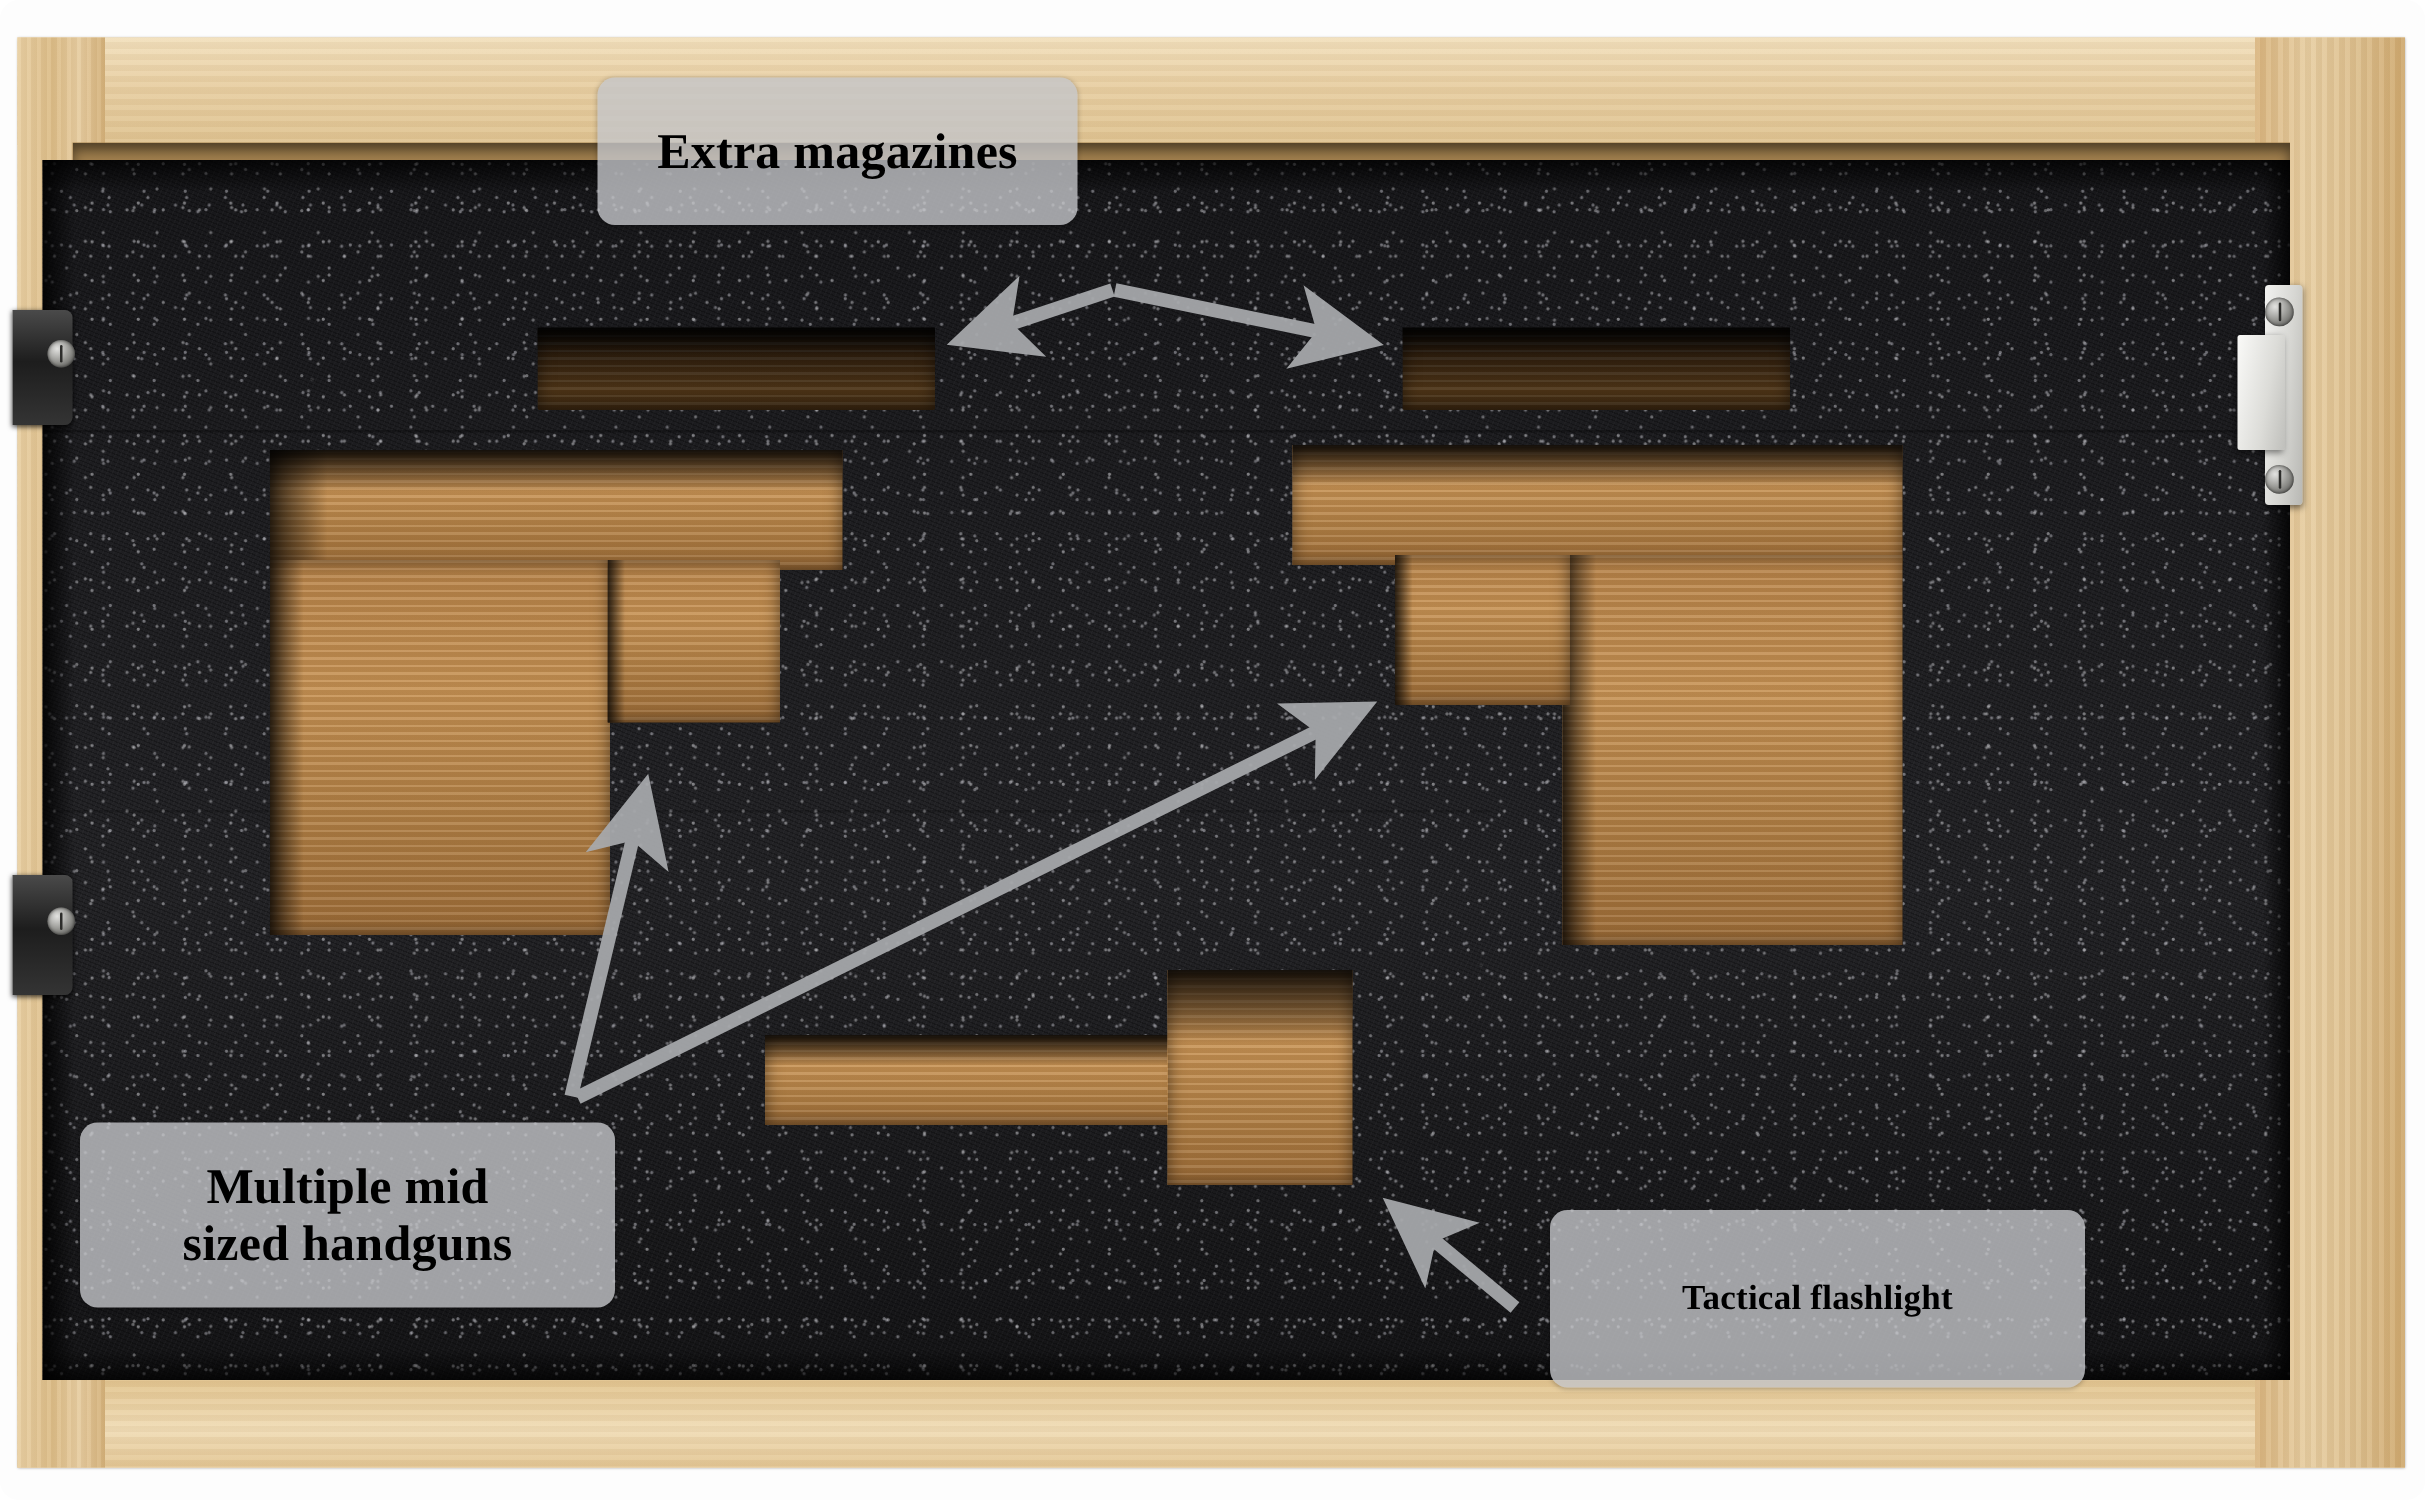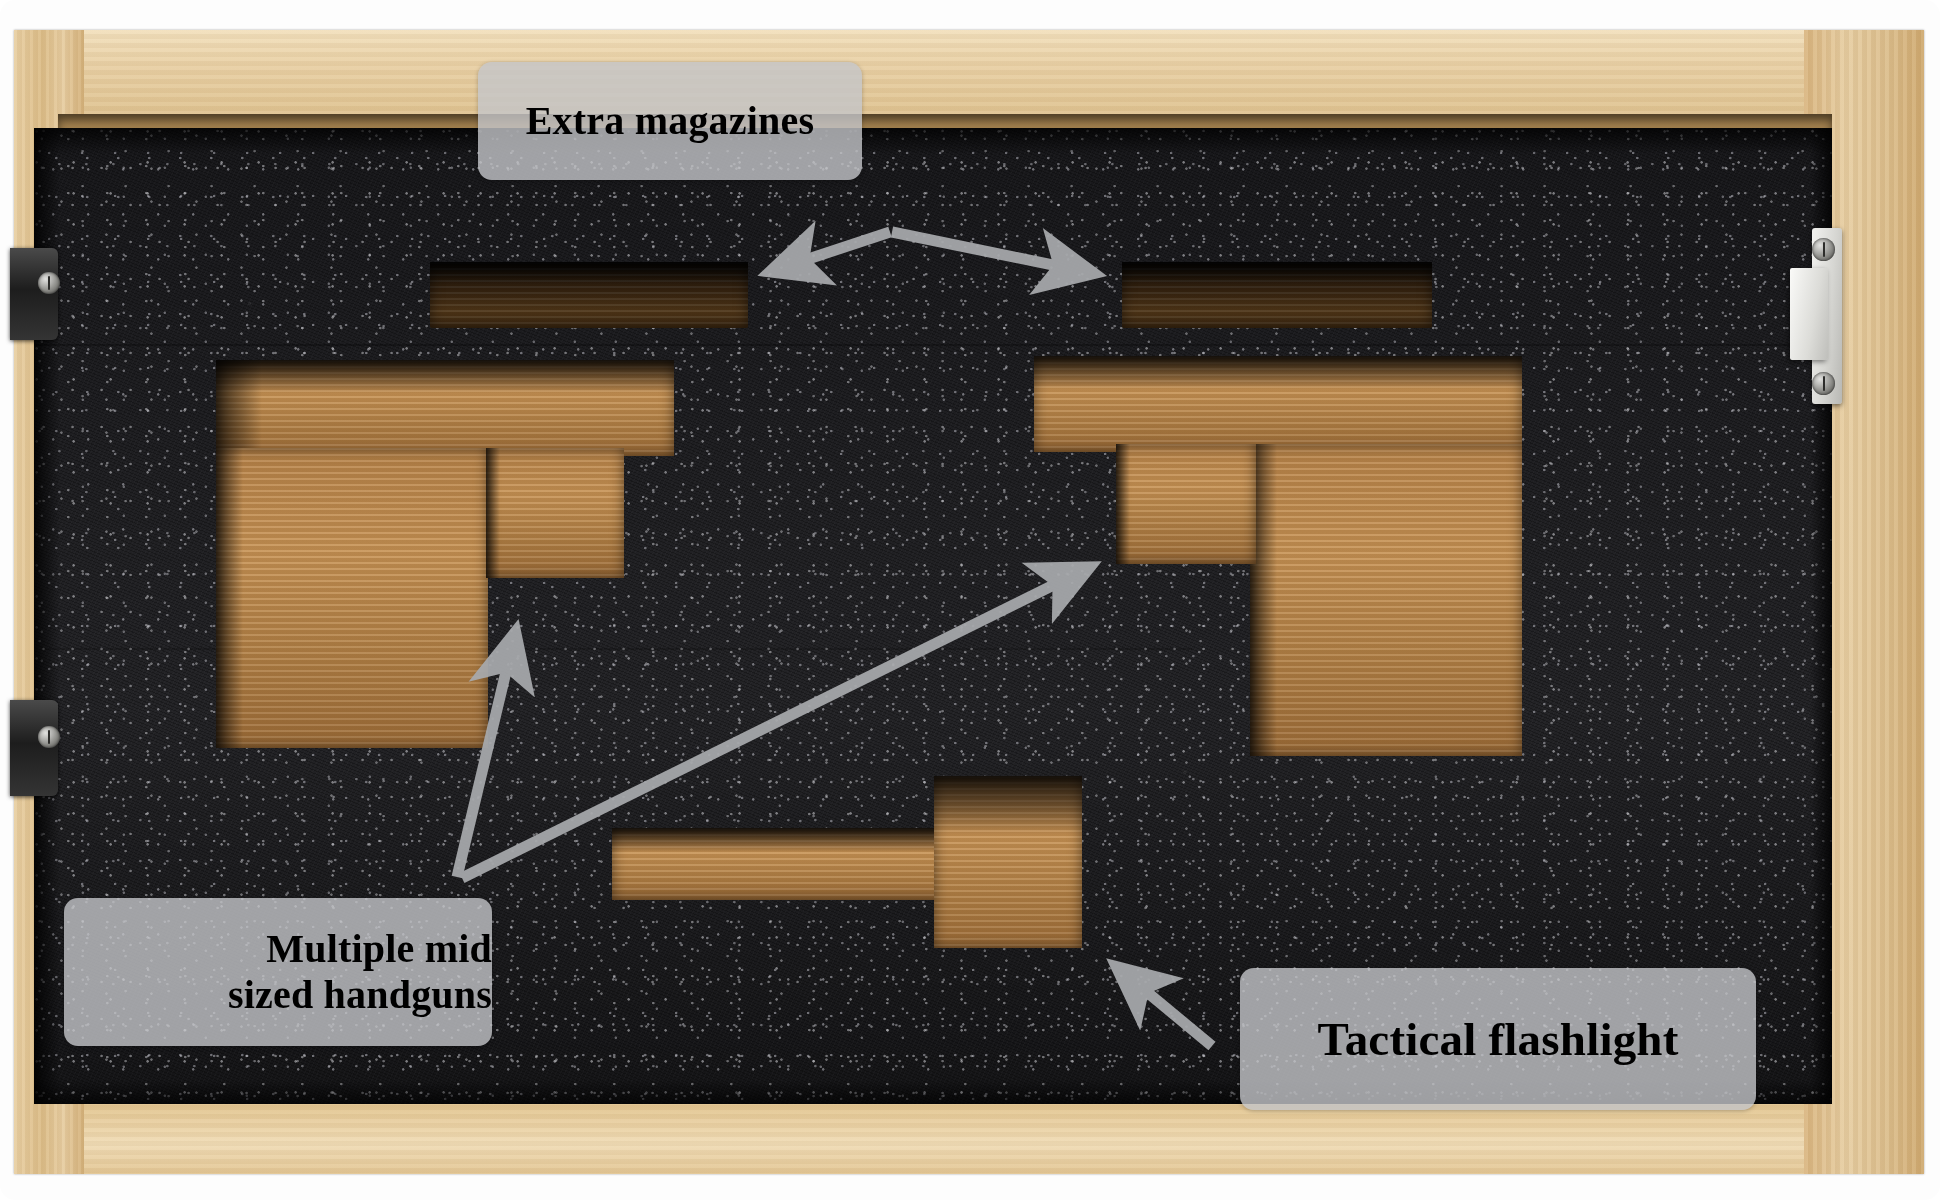--- a/index.html
+++ b/index.html
@@ -275,22 +275,22 @@
       <line x1="457" y1="877" x2="515" y2="634"></line>
       <line x1="462" y1="878" x2="1088" y2="568"></line>
       <line x1="1212" y1="1046" x2="1118" y2="968"></line>
     </g>
   </svg>
 
   <div class="callout" style="left:478px;top:62px;width:384px;height:118px;font-size:40px;">
     <span>Extra magazines</span>
   </div>
 
-  <div class="callout" style="left:64px;top:898px;width:428px;height:148px;font-size:40px;flex-direction:column;align-items:flex-end;">
+  <div class="callout" style="left:64px;top:898px;width:428px;height:148px;font-size:40px;flex-direction:column;">
     <span>Multiple mid</span>
     <span>sized handguns</span>
   </div>
 
-  <div class="callout" style="left:1240px;top:968px;width:516px;height:142px;font-size:47px;align-items:center;">
+  <div class="callout" style="left:1240px;top:968px;width:428px;height:142px;font-size:28px;align-items:center;">
     <span>Tactical flashlight</span>
   </div>
 
 </div>
 
 </body></html>

